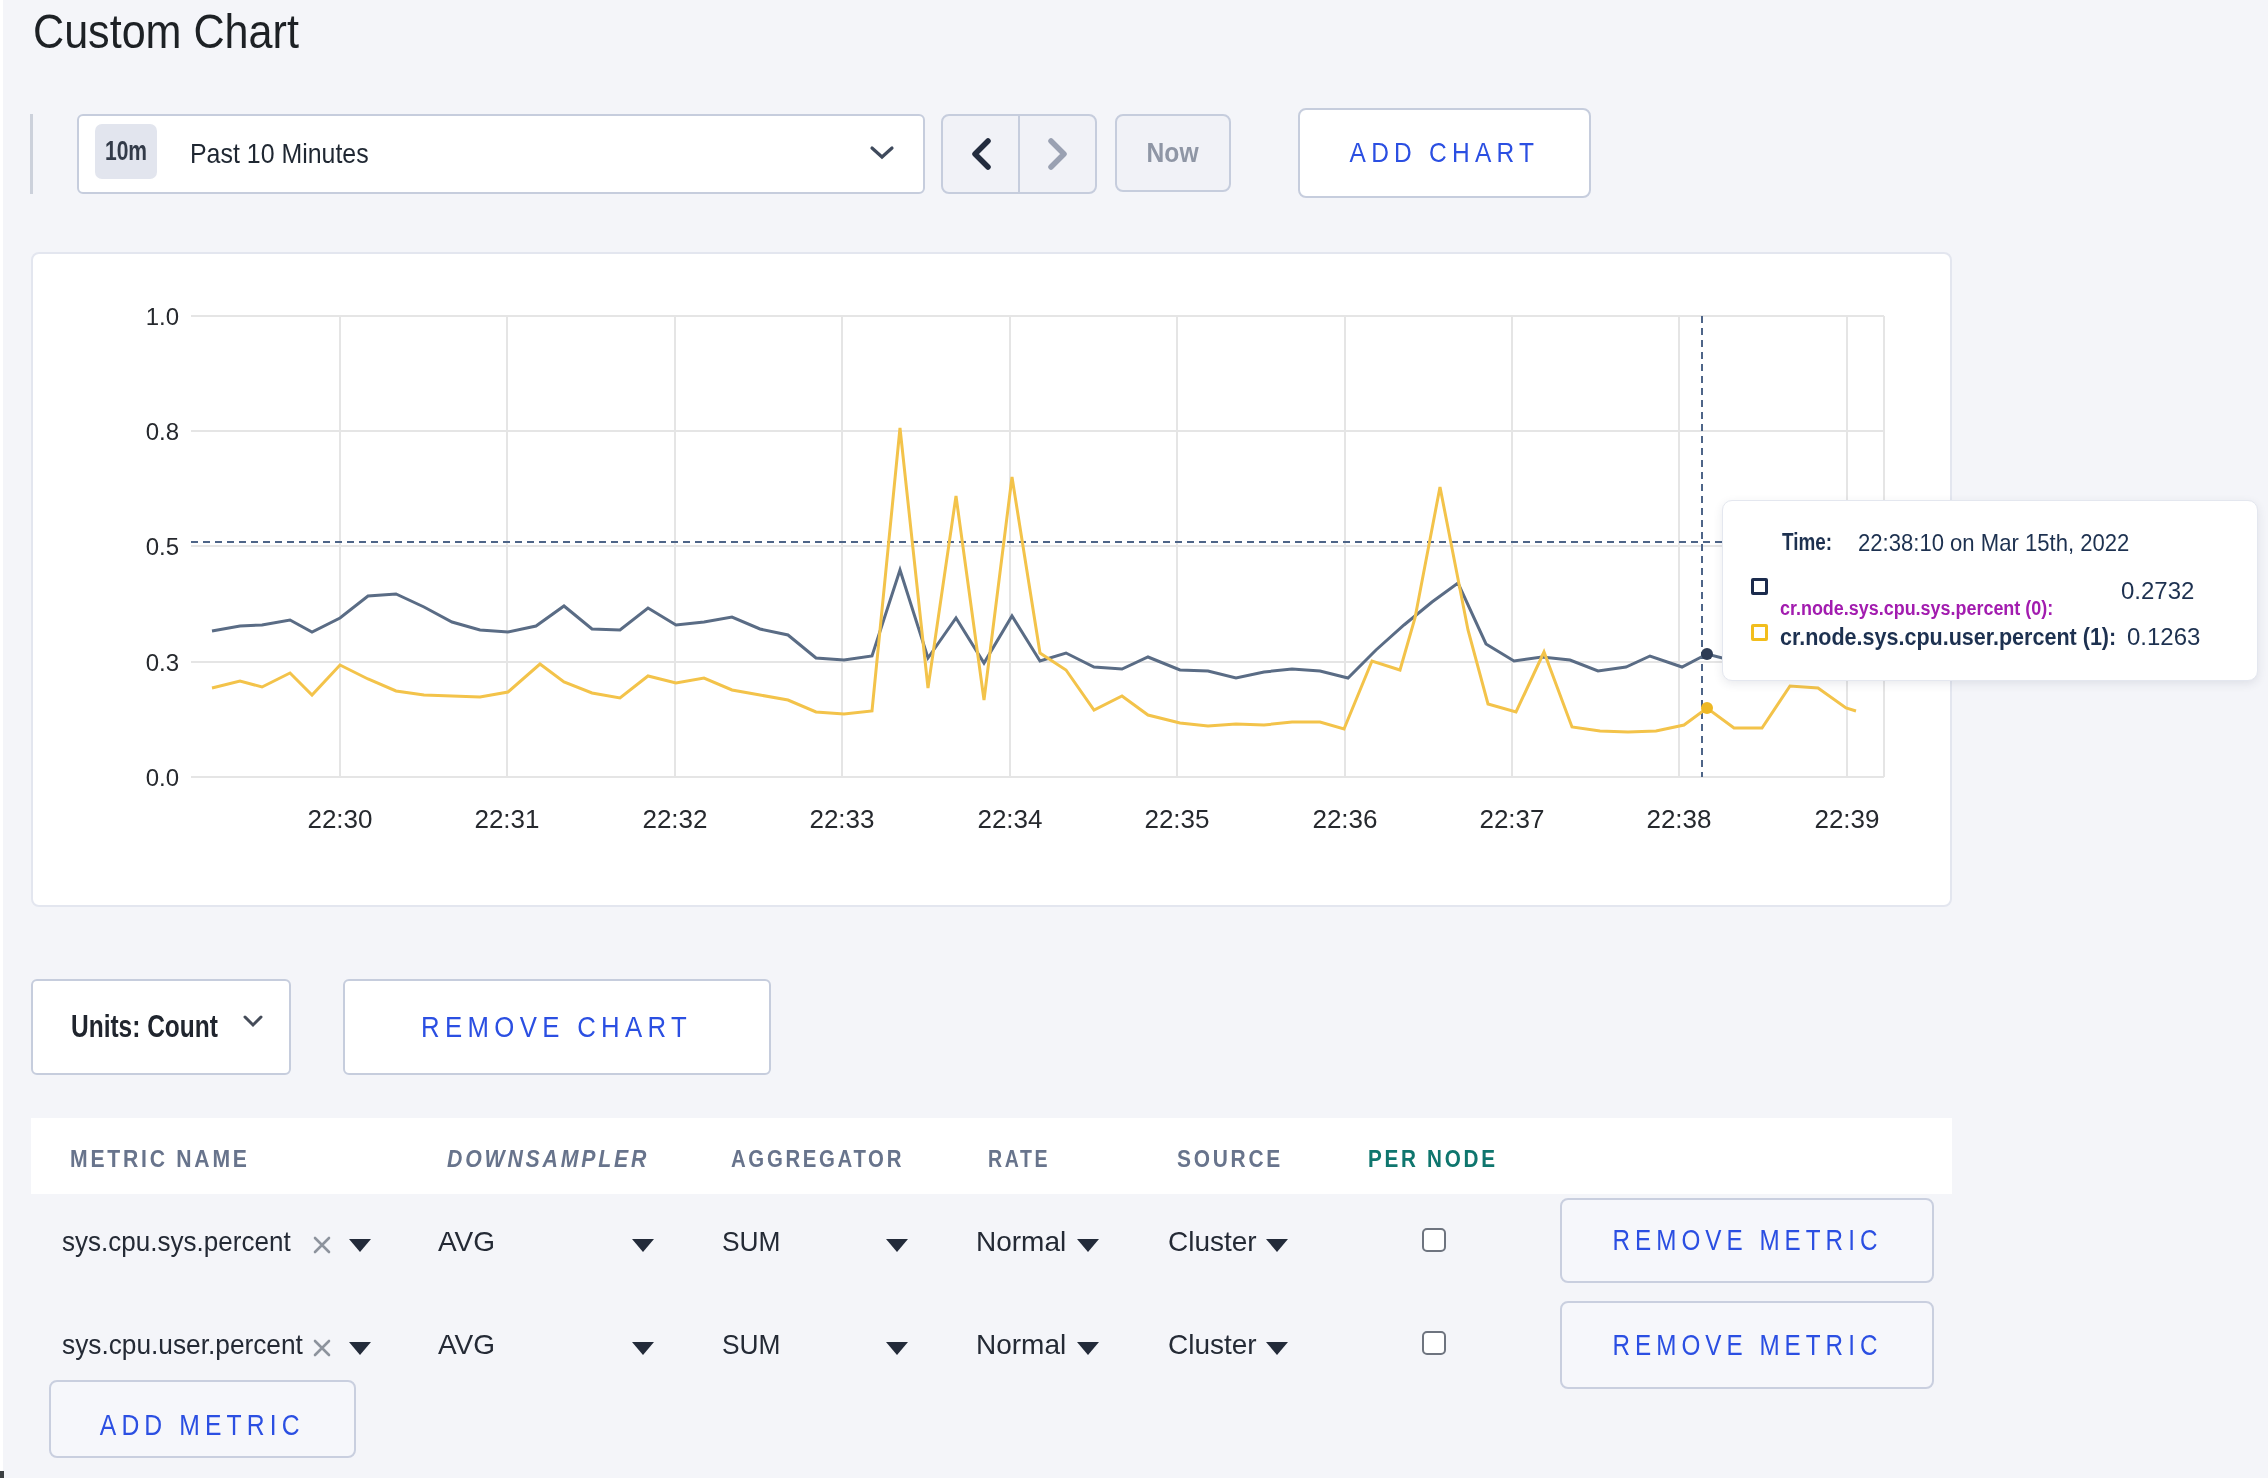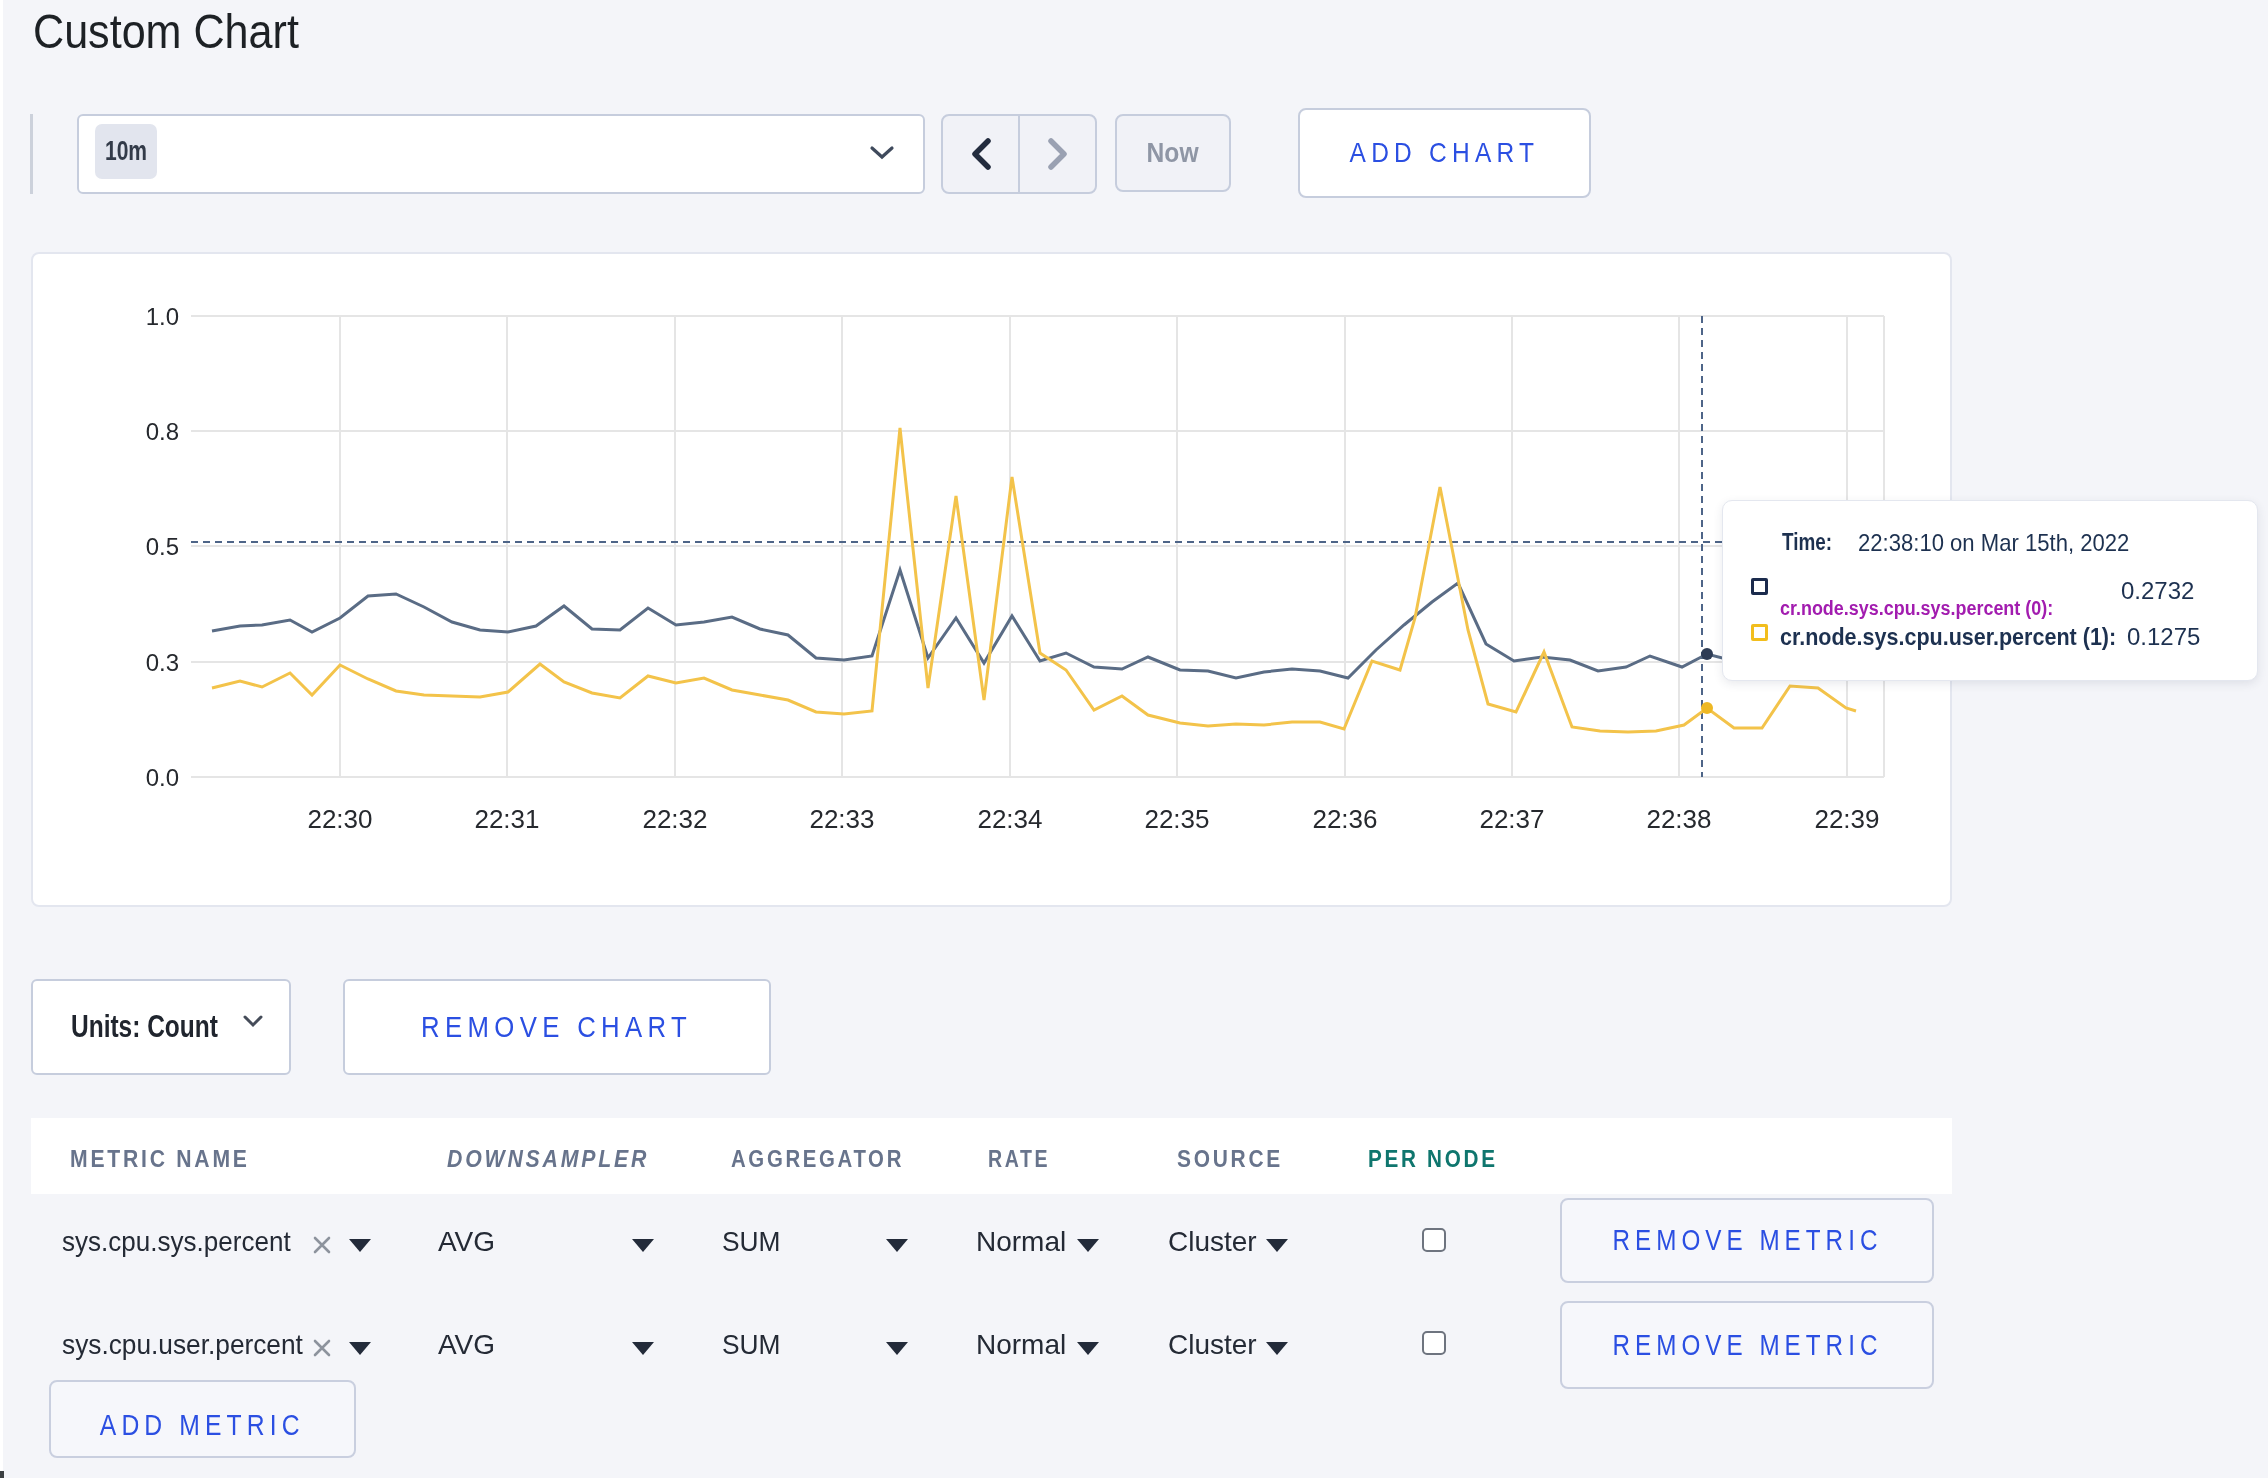--- a/index.html
+++ b/index.html
@@ -15,20 +15,21 @@
 <div id="page">
   <div class="abs" style="left:0; top:0; width:3px; height:1478px; background:#ffffff;"></div>
   <div class="abs" style="left:0; top:1471px; width:4px; height:7px; background:#3c4043;"></div>
 
   <div class="abs" style="left:33px; top:4px; font-size:48px; color:#1d2125;"><span class="sxl" style="--s:0.898">Custom Chart</span></div>
 
   <div class="abs" style="left:30px; top:114px; width:3px; height:80px; background:#ccd1db;"></div>
 
   <div class="abs btn" style="left:77px; top:114px; width:848px; height:80px; border-radius:6px;"></div>
   <div class="abs" style="left:95px; top:124px; width:62px; height:55px; background:#e2e5ee; border-radius:7px; text-align:center; line-height:55px; font-size:27px; font-weight:bold; color:#333b49;"><span class="sx" style="--s:0.78">10m</span></div>
+  <div class="abs" style="left:190px; top:114px; height:80px; line-height:80px; font-size:28px; color:#1f2732;"><span class="sxl" style="--s:0.89">Past 10 Minutes</span></div>
   <svg class="abs" style="left:869px; top:144px;" width="26" height="18" viewBox="0 0 26 18">
       <path d="M3 4 L13 13 L23 4" fill="none" stroke="#3f4a5c" stroke-width="3.2" stroke-linecap="round"></path>
     </svg>
 
   <div class="abs btn" style="left:941px; top:114px; width:156px; height:80px; background:#f1f2f7;"></div>
   <div class="abs" style="left:1018px; top:116px; width:2px; height:76px; background:#c6cddd;"></div>
   <svg class="abs" style="left:969px; top:138px;" width="24" height="32" viewBox="0 0 24 32">
       <path d="M19 3 L6 16 L19 29" fill="none" stroke="#232c3e" stroke-width="5.5" stroke-linecap="round" stroke-linejoin="round"></path>
     </svg>
   <svg class="abs" style="left:1046px; top:138px;" width="24" height="32" viewBox="0 0 24 32">
@@ -96,21 +97,21 @@
   </svg>
 
   <div class="abs" style="left:1722px; top:500px; width:536px; height:181px; background:#fff; border:1px solid #e4e7ef; border-radius:10px; box-shadow:0 3px 10px rgba(40,50,80,0.10);"></div>
   <div class="abs" style="left:1782px; top:529px; font-size:23px; font-weight:bold; color:#1d3150;"><span class="sxl" style="--s:0.82">Time:</span></div>
   <div class="abs" style="left:1850px; top:529px; font-size:24px; color:#1d3150;margin-left:8px;"><span class="sxl" style="--s:0.92">22:38:10 on Mar 15th, 2022</span></div>
   <div class="abs" style="left:1751px; top:578px; width:17px; height:17px; border:3px solid #1b2b4d; border-radius:2px;"></div>
   <div class="abs" style="left:1780px; top:577px; font-size:20px; font-weight:bold; color:#a21caf;margin-top:20px;"><span class="sxl" style="--s:0.897">cr.node.sys.cpu.sys.percent (0):</span></div>
   <div class="abs" style="left:2121px; top:577px; font-size:24px; color:#1d3150;">0.2732</div>
   <div class="abs" style="left:1751px; top:624px; width:17px; height:17px; border:3px solid #f2be1d; border-radius:2px;"></div>
   <div class="abs" style="left:1780px; top:623px; font-size:24px; font-weight:bold; color:#1d3150;"><span class="sxl" style="--s:0.897">cr.node.sys.cpu.user.percent (1):</span></div>
-  <div class="abs" style="left:2127px; top:623px; font-size:24px; color:#1d3150;">0.1275</div>
+  <div class="abs" style="left:2127px; top:623px; font-size:24px; color:#1d3150;">0.1263</div>
 
   <div class="abs btn" style="left:31px; top:979px; width:260px; height:96px; border-radius:6px;"></div>
   <div class="abs" style="left:71px; top:979px; height:96px; line-height:96px; font-size:31px; font-weight:bold; color:#20252e;"><span class="sxl" style="--s:0.79">Units: Count</span></div>
   <svg class="abs" style="left:243px; top:1014px;" width="20" height="14" viewBox="0 0 20 14">
       <path d="M2 3 L10 11 L18 3" fill="none" stroke="#454c59" stroke-width="3" stroke-linecap="round"></path>
     </svg>
   <div class="abs btn" style="left:311px; top:979px; width:428px; height:96px; border-radius:6px; text-align:center; line-height:92px; font-size:29px; color:#2b4fe2;margin-left:32px;"><span class="sx" style="--s:0.888; letter-spacing:6px;">REMOVE CHART</span></div>
 
   <div class="abs" style="left:31px; top:1118px; width:1921px; height:76px; background:#fff;"></div>
   <div class="abs hdr" style="left:70px; top:1146px; font-size:23px; font-weight:bold; color:#68748c;"><span class="sxl" style="--s:0.92; letter-spacing:3px;">METRIC NAME</span></div>

